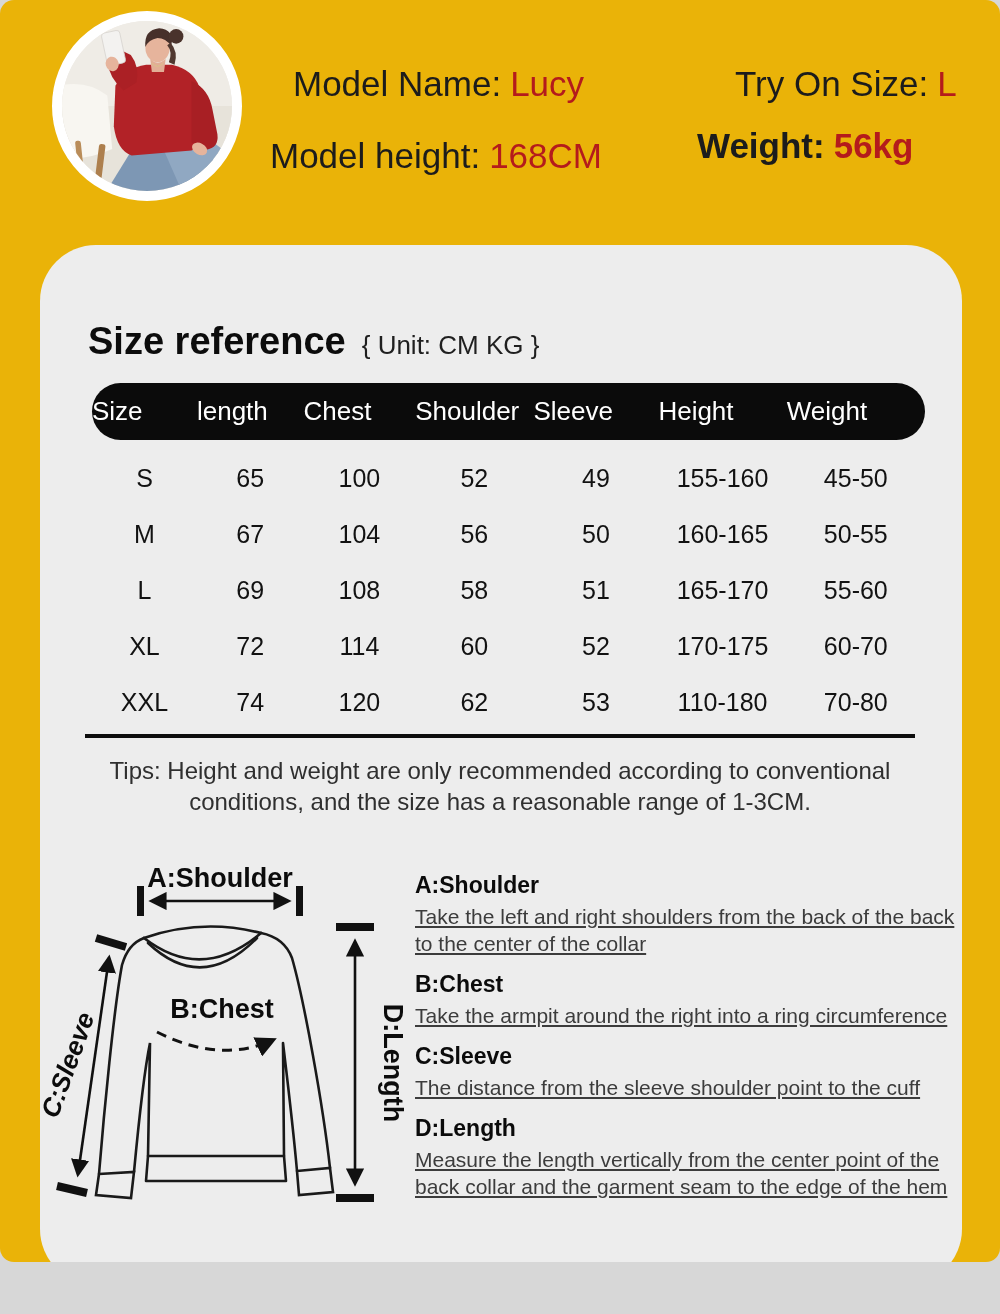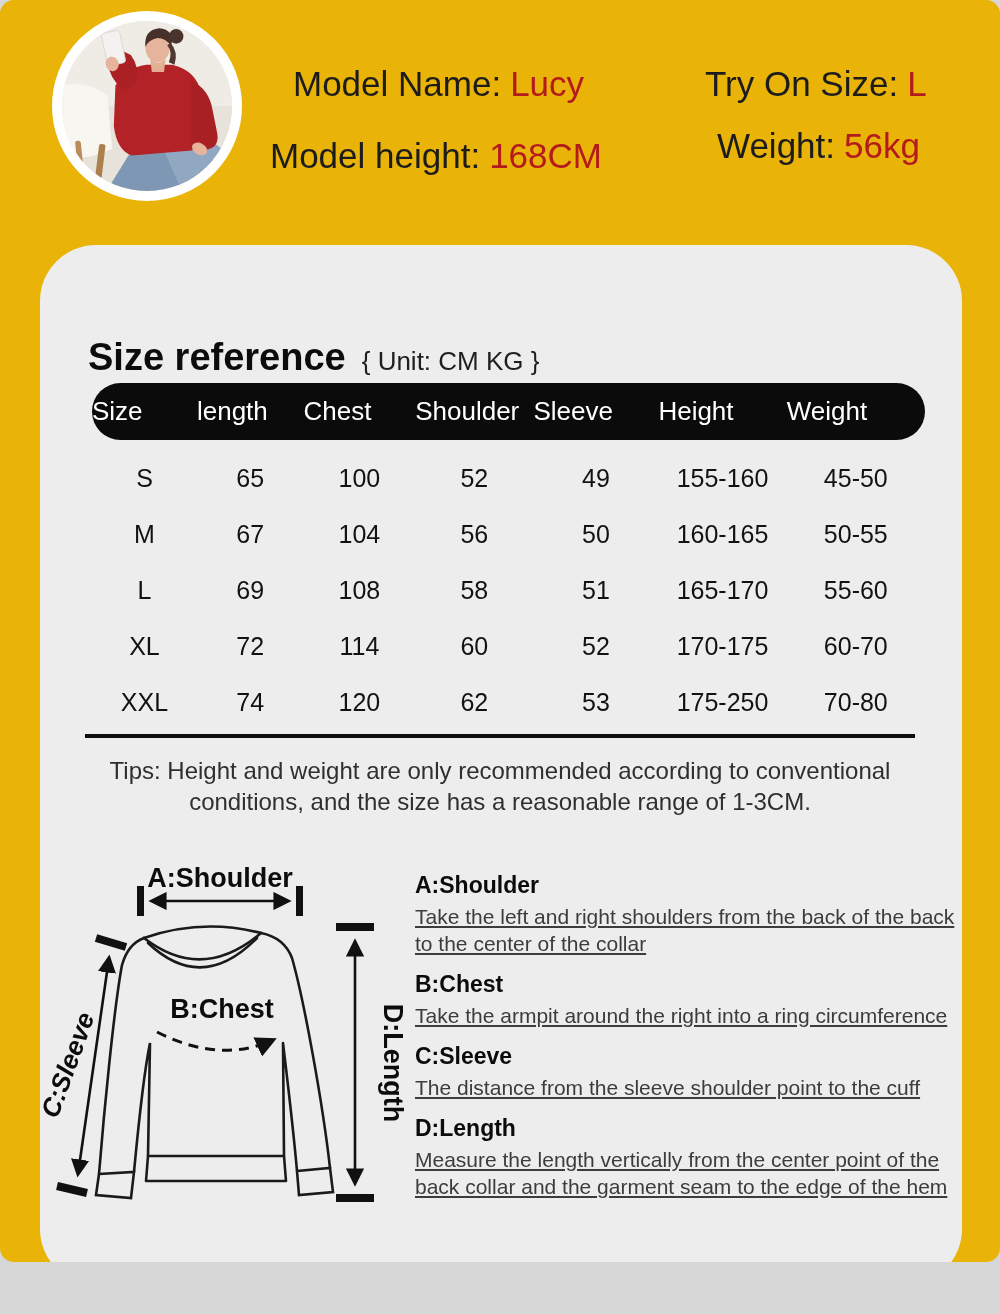--- a/index.html
+++ b/index.html
@@ -17,32 +17,32 @@
     width:190px; height:190px;
     border:10px solid #ffffff; border-radius:50%;
     overflow:hidden; background:#efece6;
   }
   .photo svg { display:block; width:100%; height:100%; }
 
   .info-field { position:absolute; font-size:35px; letter-spacing:0; white-space:nowrap; }
   .info-field .lbl { color:#1c1c1c; }
   .info-field .val { color:#b41b1c; margin-left:9px; }
   .f-model-name  { left:293px; top:64px; }
-  .f-try-on-size { left:705px; top:64px; }
+  .f-try-on-size { left:735px; top:64px; }
   .f-model-height{ left:270px; top:136px; }
-  .f-weight      { left:717px; top:126px; }
+  .f-weight      { left:697px; top:126px;font-weight:bold; }
 
   
   .card {
     position:absolute; left:40px; top:245px;
     width:922px; height:1040px;
     background:#ededed; border-radius:56px;
   }
   .card-title {
-    position:absolute; left:88px; top:326px;
+    position:absolute; left:88px; top:310px;
     display:flex; align-items:baseline; gap:16px;
   }
   .card-title .t { font-size:38px; font-weight:bold; color:#0c0c0c; }
   .card-title .u { font-size:26px; color:#1f1f1f;margin-top:20px; }
 
   
   .thead {
     position:absolute; left:92px; top:383px; width:833px; height:57px;
     background:#0b0b0b; border-radius:29px;
     display:grid; grid-template-columns:12.6% 12.8% 13.4% 14.2% 15% 15.4% 16.6%;
@@ -175,21 +175,21 @@
       <div class="tc">52</div>
       <div class="tc">170-175</div>
       <div class="tc">60-70</div>
     </div>
     <div class="trow">
       <div class="tc">XXL</div>
       <div class="tc">74</div>
       <div class="tc">120</div>
       <div class="tc">62</div>
       <div class="tc">53</div>
-      <div class="tc">175-250</div>
+      <div class="tc">110-180</div>
       <div class="tc">70-80</div>
     </div>
   </div>
 
   <div class="divider"></div>
 
   <div class="tips">
     <div>Tips: Height and weight are only recommended according to conventional</div>
     <div>conditions, and the size has a reasonable range of 1-3CM.</div>
   </div>

